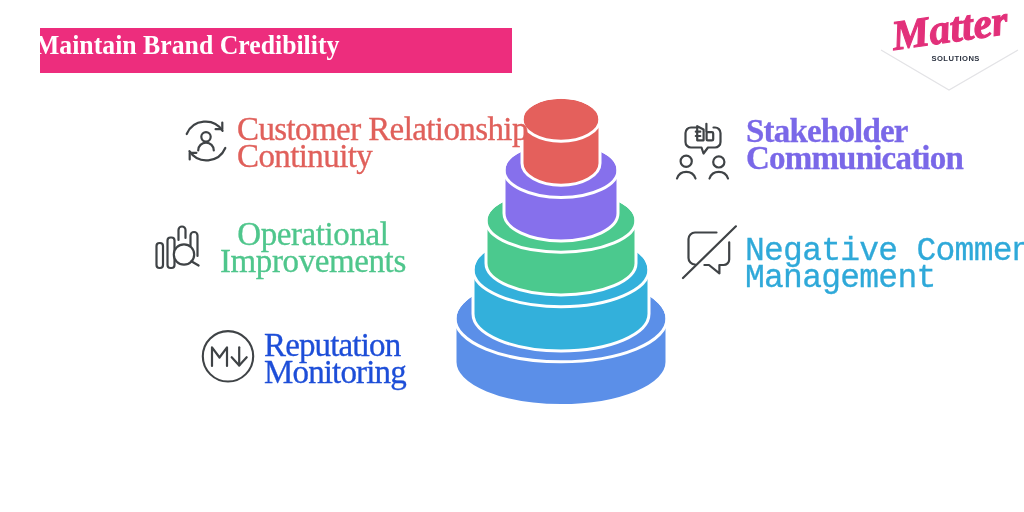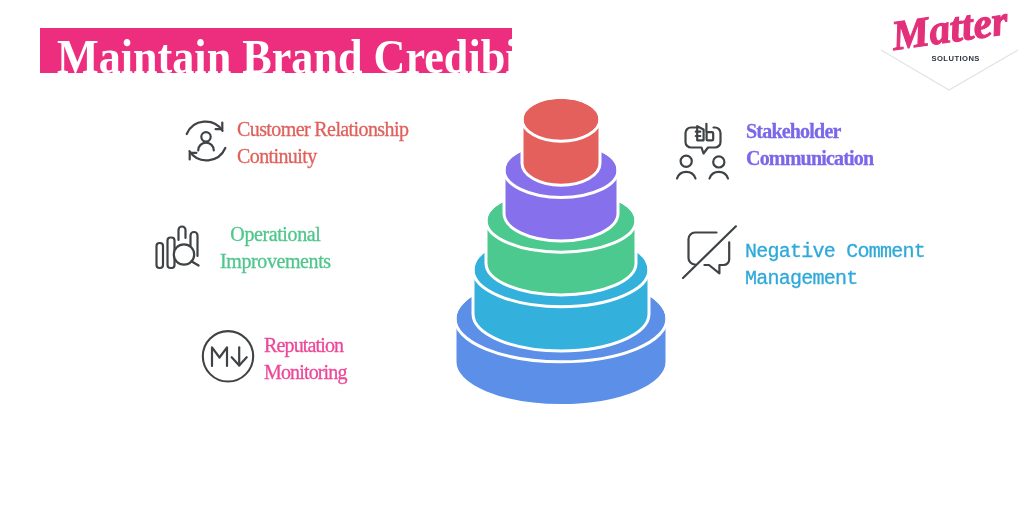--- a/index.html
+++ b/index.html
@@ -1,30 +1,30 @@
 <!DOCTYPE html>
 <html><head>
 <meta charset="utf-8">
 <style>
   html,body{margin:0;padding:0;}
   body{width:1024px;height:512px;background:#ffffff;overflow:hidden;position:relative;
        font-family:"Liberation Serif", serif;}
   .abs{position:absolute;}
   #banner{left:40px;top:28px;width:472px;height:45px;background:#ed2d7d;}
-  #title{left:57px;top:29px;font-size:48px;font-weight:bold;color:#ffffff;white-space:nowrap;
+  #title{left:35px;top:29px;font-size:28px;font-weight:bold;color:#ffffff;white-space:nowrap;
          transform-origin:0 0;}
-  .lbl{font-size:20px;line-height:27px;white-space:nowrap;-webkit-text-stroke:0.3px currentColor;}
+  .lbl{font-size:33px;line-height:27px;white-space:nowrap;-webkit-text-stroke:0.3px currentColor;}
   #t1{letter-spacing:-0.6px;}
   #t2{letter-spacing:-0.4px;}
   #t3{letter-spacing:-0.85px;}
   #t4{letter-spacing:-0.8px;}
   #t5{letter-spacing:-0.75px;}
   #t1{left:237px;top:116px;color:#e0605b;}
   #t2{left:220px;top:221px;color:#4fc68c;text-align:center;}
-  #t3{left:264px;top:332px;color:#ec4899;}
+  #t3{left:264px;top:332px;color:#1d4ed8;}
   #t4{left:746px;top:118px;color:#7a68e8;font-weight:bold;}
   #t5{left:745px;top:238px;color:#2fa9d9;font-family:Liberation Mono, monospace;}
 </style>
 </head>
 <body>
 <div class="abs" id="banner"></div>
 <div class="abs" id="title"><span id="titlespan" style="display:inline-block;transform-origin:0 0;transform:scaleX(0.92);">Maintain Brand Credibility</span></div>
 
 <svg class="abs" style="left:0;top:0;" width="1024" height="512" viewBox="0 0 1024 512">
 

